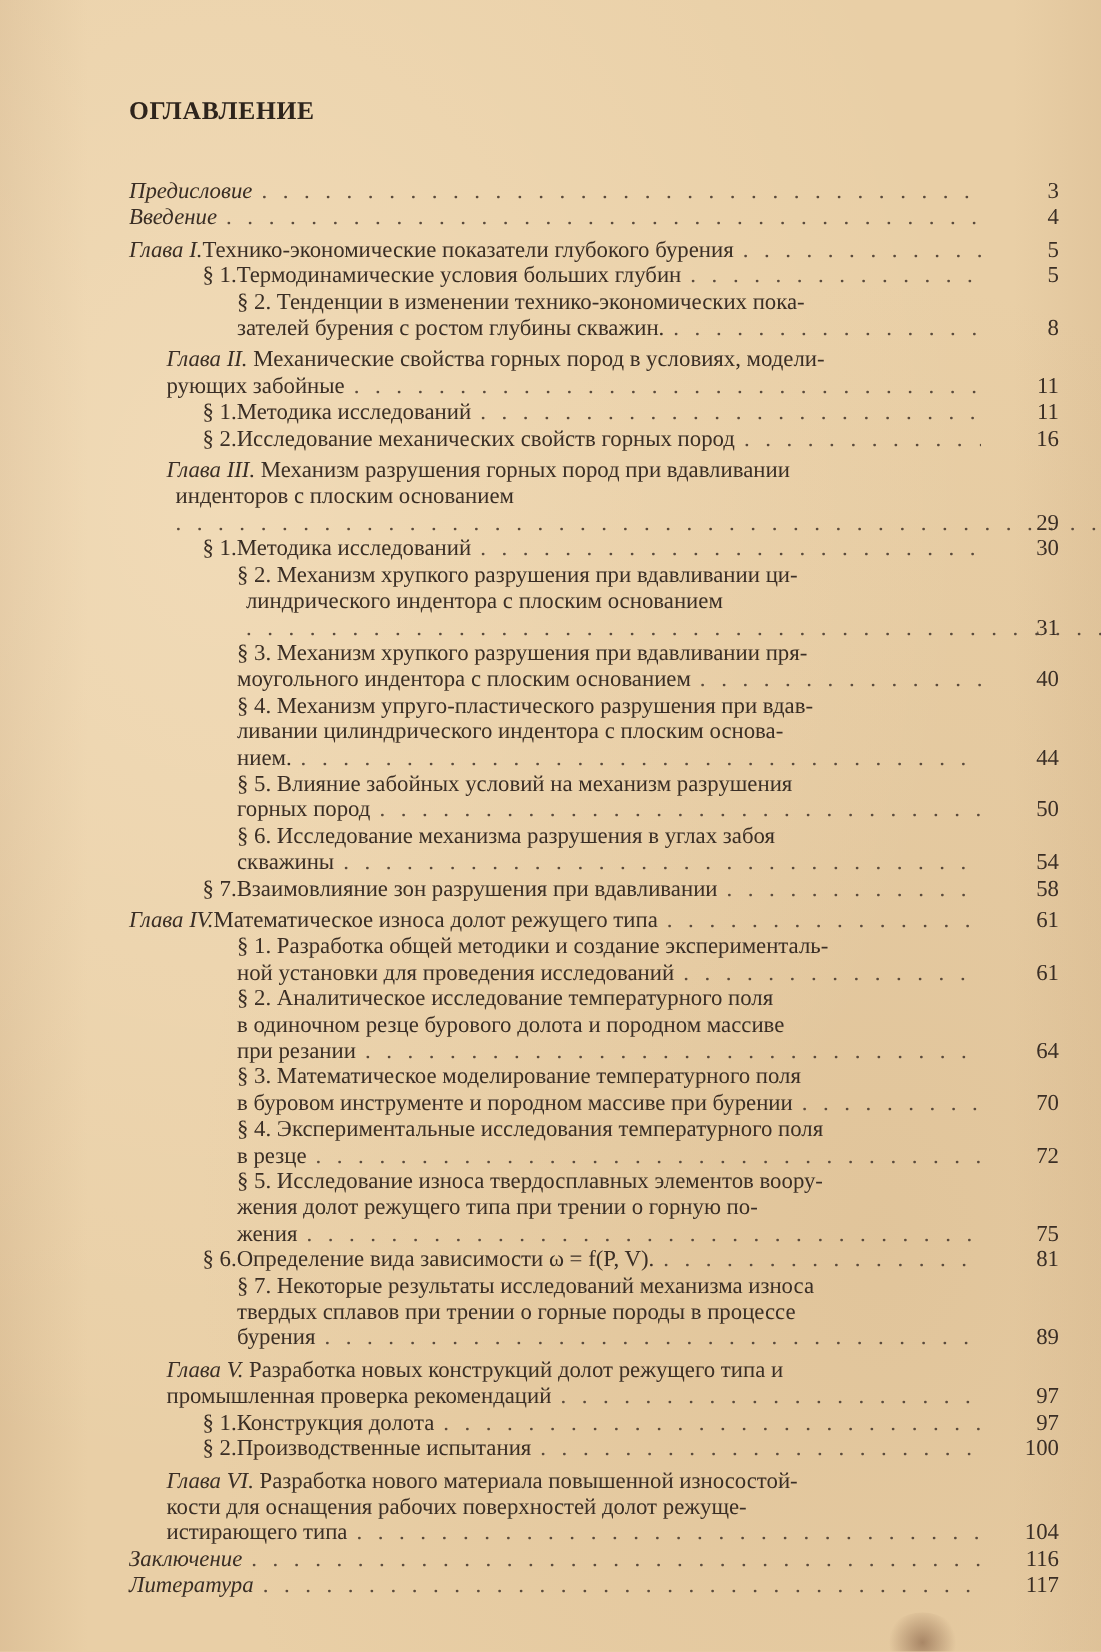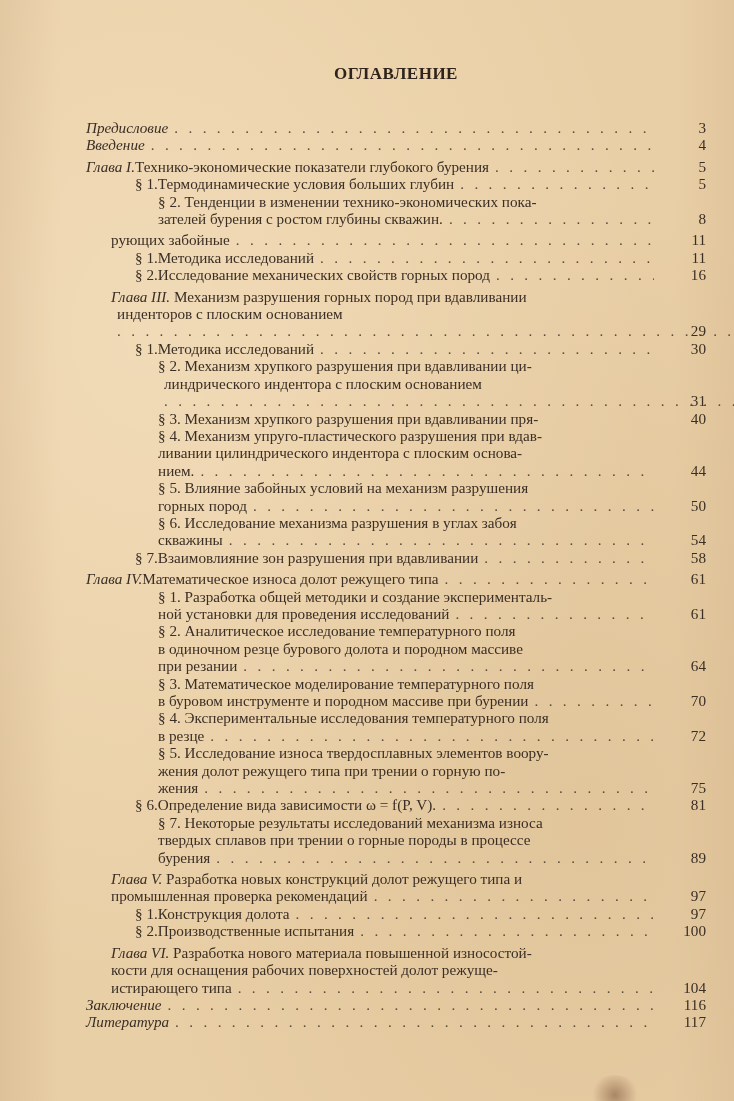--- a/index.html
+++ b/index.html
@@ -9,21 +9,21 @@
     background-image:
       radial-gradient(ellipse at 20% 30%, rgba(255,240,215,0.35), transparent 60%),
       radial-gradient(ellipse at 80% 75%, rgba(200,165,120,0.25), transparent 55%),
       linear-gradient(90deg, rgba(170,130,90,0.18), transparent 8%, transparent 92%, rgba(170,130,90,0.12));
     font-family: "Liberation Serif", "DejaVu Serif", serif;
     color: #3a2e25;
     position: relative;
   }
   .page { position: absolute; left: 86px; top: 64px; width: 620px; }
   .title {
-    text-align: center; font-weight: bold; font-size: 17px;
+    text-align: left; font-weight: bold; font-size: 17px;
     letter-spacing: 0.5px; margin: 0 0 35px 0; color: #2e241c;
   }
   .entry { position: relative; font-size: 15.2px; line-height: 17.4px; }
   .entry .body { display: block; padding-right: 52px; text-align: justify; }
   .entry.sect .body { padding-left: 49px; }
   .entry .cont { display: block; }
   .entry.sect .cont { padding-left: 23px; }
   .entry.chap .cont { padding-left: 25px; }
   .entry .lastline {
     display: flex; align-items: baseline;
@@ -89,20 +89,21 @@
           <span class="lastline cont" style="display: flex;">
             <span>зателей бурения с ростом глубины скважин.</span>
             <span class="lead"></span>
           </span>
         </span>
         <span class="page-num">8</span>
       </div>
       <div class="gap"></div>
       <div class="entry chap">
         <span class="body">
+          <span class="cont"><span class="label-it">Глава II.</span> <span>Механические свойства горных пород в условиях, модели-</span></span>
           <span class="lastline cont" style="display: flex;">
             <span>рующих забойные</span>
             <span class="lead"></span>
           </span>
         </span>
         <span class="page-num">11</span>
       </div>
       <div class="entry sect">
         <span class="body">
           <span class="lastline">
@@ -150,20 +151,24 @@
           <span class="lastline cont" style="display: flex; flex-direction: column;">
             <span>линдрического индентора с плоским основанием</span>
             <span class="lead"></span>
           </span>
         </span>
         <span class="page-num">31</span>
       </div>
       <div class="entry sect">
         <span class="body">
           <span class="cont"><span class="">§ 3.</span> <span>Механизм хрупкого разрушения при вдавливании пря-</span></span>
+          <span class="lastline cont" style="display: flex;">
+            <span>моугольного индентора с плоским основанием</span>
+            <span class="lead"></span>
+          </span>
         </span>
         <span class="page-num">40</span>
       </div>
       <div class="entry sect">
         <span class="body">
           <span class="cont"><span class="">§ 4.</span> <span>Механизм упруго-пластического разрушения при вдав-</span></span>
           <span class="cont"><span>ливании цилиндрического индентора с плоским основа-</span></span>
           <span class="lastline cont" style="display: flex;">
             <span>нием.</span>
             <span class="lead"></span>

